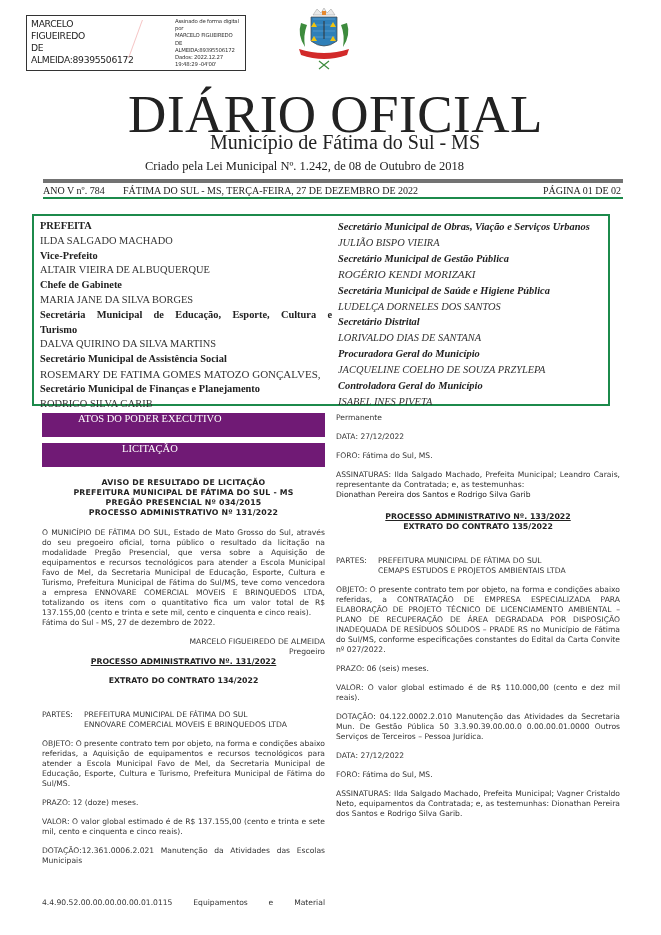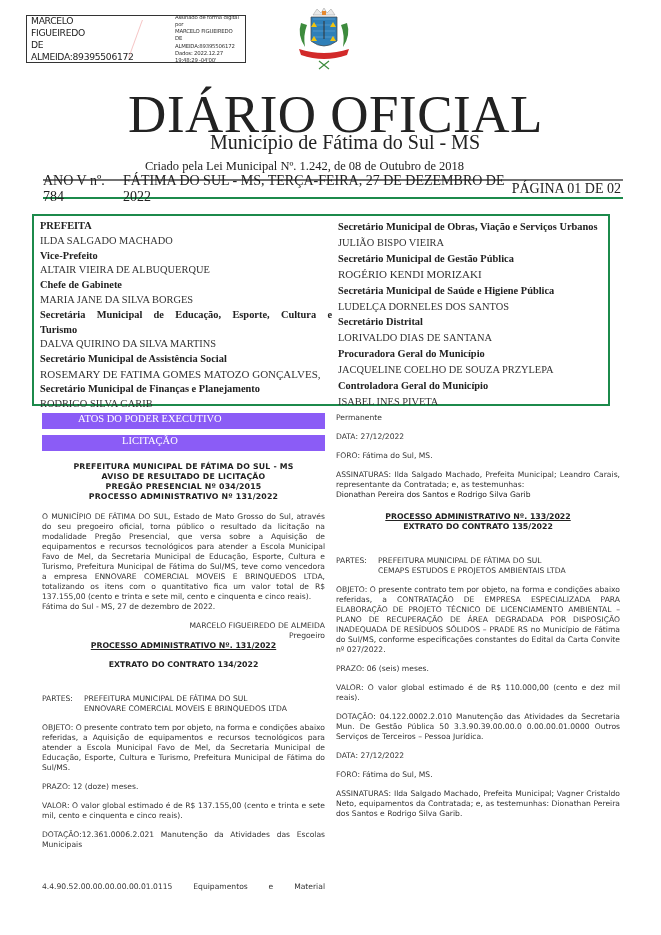--- a/index.html
+++ b/index.html
@@ -1,21 +1,21 @@
 <!DOCTYPE html>
 <html><head>
 <meta charset="utf-8">
 <style>
   * { box-sizing: border-box; margin: 0; padding: 0; }
   html, body { width: 661px; height: 935px; background: #ffffff; overflow: hidden; }
   body { position: relative; font-family: "DejaVu Sans", sans-serif; color: #222; }
 
   .sig-box {
-    position: absolute; left: 26px; top: 15px; width: 220px; height: 48px;
-    border: 1px solid #333; background: #fff; display: flex; align-items: center;
+    position: absolute; left: 26px; top: 15px; width: 220px; height: 56px;
+    border: 1px solid #333; background: #fff; display: flex; align-items: flex-start;
     padding: 2px 4px;
     gap: 44px;
   }
   .sig-name { font-family: "DejaVu Sans", sans-serif; font-size: 9.2px; line-height: 12px; color: #222; width: 98px; letter-spacing: -0.3px; }
   .sig-detail { font-family: "DejaVu Sans", sans-serif; font-size: 5.4px; line-height: 7.2px; color: #333; letter-spacing: -0.2px; margin-left: 2px; }
   .sig-mark { position: absolute; left: 108px; top: 4px; width: 14px; height: 38px; border-left: 1px solid #f3b5b5; transform: skewX(-20deg); opacity: 0.8; }
 
   .crest { position: absolute; left: 293px; top: 5px; width: 62px; height: 70px; }
 
   .masthead-title {
@@ -27,46 +27,46 @@
   .masthead-sub {
     position: absolute; left: 210px; top: 131px;
     font-family: "Liberation Serif", serif; font-size: 20px; color: #222;
   }
   .masthead-law {
     position: absolute; left: 145px; top: 159px;
     font-family: "Liberation Serif", serif; font-size: 12.5px; color: #222;
   }
   .issue-bar {
     position: absolute; left: 43px; top: 179px; width: 580px; height: 20px;
-    border-top: 2px solid #737373; border-bottom: 2px solid #1c8a4b;
-    font-family: "Liberation Serif", serif; font-size: 14px; color: #222;
+    border-top: 4px solid #737373; border-bottom: 2px solid #1c8a4b;
+    font-family: "Liberation Serif", serif; font-size: 10px; color: #222;
     display: flex; align-items: center;
   }
   .issue-bar .ano { width: 80px; }
   .issue-bar .local { flex: 1; }
   .issue-bar .pagina { text-align: right; padding-right: 2px; }
 
   .officials {
     position: absolute; left: 32px; top: 214px; width: 578px; height: 192px;
     border: 2.5px solid #1c8a4b; display: flex; padding: 3px 6px;
   }
   .off-col { font-family: "Liberation Serif", serif; font-size: 10.4px; line-height: 14.8px; }
   .off-col.left { width: 292px; }
-  .off-col.right { flex: 1; padding-left: 6px; line-height: 15.9px; }
+  .off-col.right { flex: 1; padding-left: 6px; line-height: 15.9px; font-style: italic; }
   .off-title { font-weight: bold; color: #222; }
   .off-title.justify { text-align: justify; text-align-last: justify; }
   .off-name { color: #333; }
   .off-name.small { font-size: 11px; }
 
   .col { position: absolute; font-family: "DejaVu Sans", sans-serif; font-size: 7.6px; line-height: 10px; color: #333; }
   .col.left { left: 42px; top: 413px; width: 283px; }
   .col.right { left: 336px; top: 413px; width: 284px; }
 
   .green-band {
-    background: #8b5cf6; color: #ffffff; height: 16px;
+    background: #701a75; color: #ffffff; height: 24px;
     font-family: "Liberation Serif", serif; font-size: 10.5px; line-height: 11px;
     margin-bottom: 6px;
   }
   .green-band.b1 { padding-left: 36px; }
   .green-band.b2 { padding-left: 80px; }
 
   .heading-block { text-align: center; font-weight: bold; font-size: 7.8px; line-height: 10px; color: #222; margin-top: 11px; margin-bottom: 10px; letter-spacing: 0.2px; }
   .para { text-align: justify; }
   .mt9 { margin-top: 9px; }
   .signer { text-align: right; margin-top: 9px; }
@@ -151,22 +151,22 @@
     <div class="off-title">Controladora Geral do Município</div>
     <div class="off-name">ISABEL INES PIVETA</div>
   </div>
 </div>
 
 <div class="col left">
   <div class="green-band b1">ATOS DO PODER EXECUTIVO</div>
   <div class="green-band b2">LICITAÇÃO</div>
 
   <div class="heading-block">
+    <div>AVISO DE RESULTADO DE LICITAÇÃO</div>
     <div>PREFEITURA MUNICIPAL DE FÁTIMA DO SUL - MS</div>
-    <div>AVISO DE RESULTADO DE LICITAÇÃO</div>
     <div>PREGÃO PRESENCIAL Nº  034/2015</div>
     <div>PROCESSO ADMINISTRATIVO Nº 131/2022</div>
   </div>
 
   <div class="para">O MUNICÍPIO DE FÁTIMA DO SUL, Estado de Mato Grosso do Sul, através do seu pregoeiro oficial, torna público o resultado da licitação na modalidade Pregão Presencial, que versa sobre a Aquisição de equipamentos e recursos tecnológicos para atender a Escola Municipal Favo de Mel, da Secretaria Municipal de Educação, Esporte, Cultura e Turismo, Prefeitura Municipal de Fátima do Sul/MS, teve como vencedora a empresa ENNOVARE COMERCIAL MOVEIS E BRINQUEDOS LTDA, totalizando os itens com o quantitativo fica um valor total de R$ 137.155,00 (cento e trinta e sete mil, cento e cinquenta e cinco reais).</div>
   <div>Fátima do Sul - MS, 27 de dezembro de 2022.</div>
   <div class="signer">
     <div>MARCELO FIGUEIREDO DE ALMEIDA</div>
     <div>Pregoeiro</div>
   </div>

